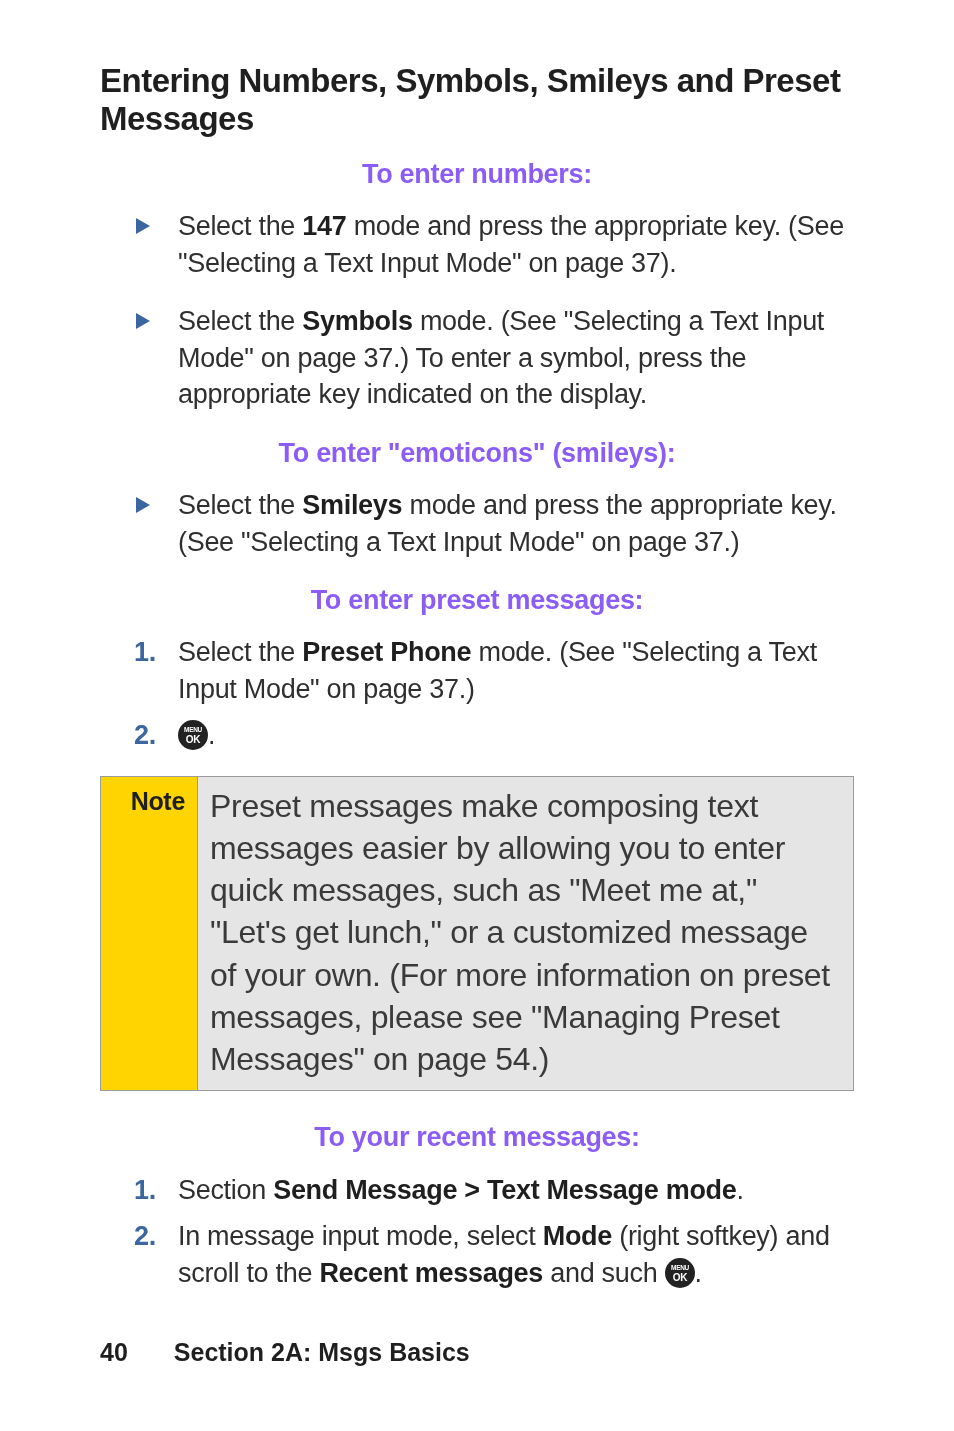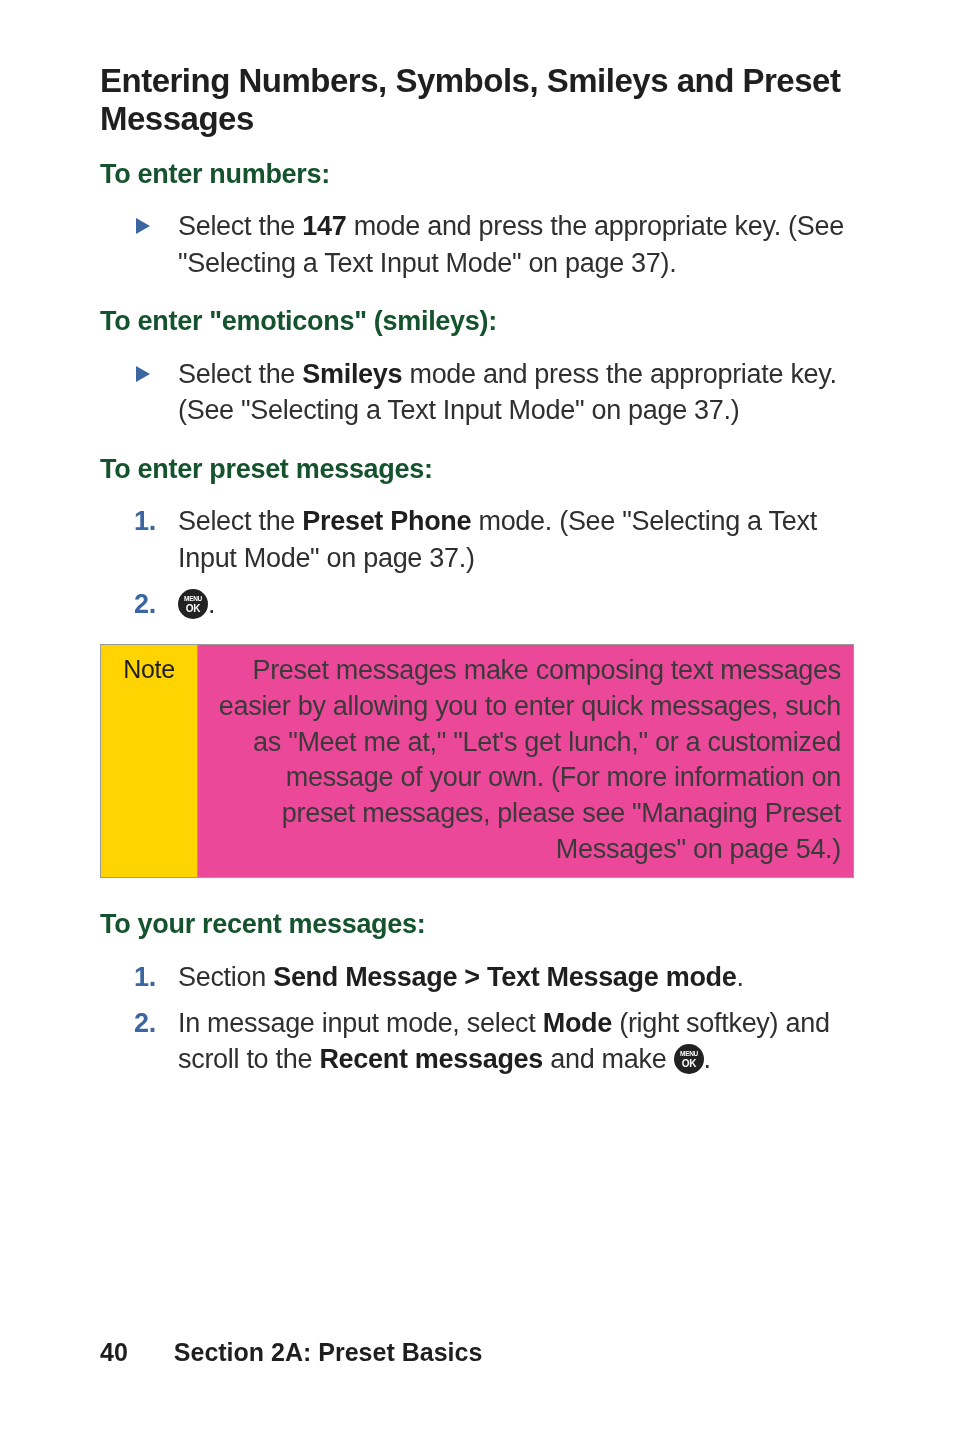--- a/index.html
+++ b/index.html
@@ -23,24 +23,25 @@
   }
   .h2 {
     font-weight: 700;
     font-size: 33px;
     letter-spacing: -0.5px;
     margin: 0 0 18px 0;
     color: #1f1f1f;
   }
   .lead {
     font-weight: 700;
-    color: #14532d;
+    color: #8b5cf6;
     font-size: 27px;
     letter-spacing: -0.3px;
     margin: 0 0 16px 0;
+    text-align: center;
   }
   .body, li, td, p {
     font-size: 27px;
     line-height: 1.35;
     letter-spacing: -0.3px;
   }
   ul.arrow, ol.num {
     margin: 0 0 22px 0;
     padding: 0 0 0 78px;
     list-style: none;
@@ -78,33 +79,32 @@
     margin: 10px 0 28px 0;
   }
   .note-table td {
     border: 1px solid #9a9a9a;
     vertical-align: top;
     padding: 8px 12px 10px 12px;
   }
   .note-table td.lbl {
     background: #ffd400;
     width: 72px;
-    font-weight: 400;
+    font-weight: 700;
     color: #1f1f1f;
     font-size: 25px;
-    text-align: center;
+    text-align: right;
     margin-top: 33px;
   }
   .note-table td.body {
-    background: #ec4899;
-    font-size: 27px;
+    background: #e5e5e5;
+    font-size: 32px;
     line-height: 1.32;
     color: #3a3a3a;
     letter-spacing: -0.3px;
-    text-align: right;
   }
   .footer {
     position: absolute;
     left: 100px;
     bottom: 64px;
     font-size: 25px;
     font-weight: 700;
     color: #1f1f1f;
   }
   .footer .pnum { margin-right: 46px; }
@@ -121,20 +121,25 @@
 
   <h2 class="h2">Entering Numbers, Symbols, Smileys and Preset Messages</h2>
 
   <p class="lead">To enter numbers:</p>
   <ul class="arrow">
     <li>
       <span>Select the </span><strong class="term">147</strong><span> mode and press the appropriate key. (See "Selecting a Text Input Mode" on page 37).</span>
     </li>
   </ul>
 
+  <ul class="arrow">
+    <li>
+      <span>Select the </span><strong class="term">Symbols</strong><span> mode. (See "Selecting a Text Input Mode" on page 37.) To enter a symbol, press the appropriate key indicated on the display.</span>
+    </li>
+  </ul>
 
   <p class="lead">To enter "emoticons" (smileys):</p>
   <ul class="arrow">
     <li>
       <span>Select the </span><strong class="term">Smileys</strong><span> mode and press the appropriate key. (See "Selecting a Text Input Mode" on page 37.)</span>
     </li>
   </ul>
 
   <p class="lead">To enter preset messages:</p>
   <ol class="num">
@@ -160,27 +165,27 @@
     </tr>
   </tbody>
     </table>
 
   <p class="lead">To your recent messages:</p>
   <ol class="num">
     <li>
       <span>Section </span><strong class="term">Send Message &gt; Text Message mode</strong><span>.</span>
     </li>
     <li>
-      <span>In message input mode, select </span><strong class="term">Mode</strong><span> (right softkey) and scroll to the </span><strong class="term">Recent messages</strong><span> and make </span><span class="ok-icon">
+      <span>In message input mode, select </span><strong class="term">Mode</strong><span> (right softkey) and scroll to the </span><strong class="term">Recent messages</strong><span> and such </span><span class="ok-icon">
         <svg width="30" height="30" viewBox="0 0 30 30">
           <circle cx="15" cy="15" r="15" fill="#222"></circle>
           <text x="15" y="12" text-anchor="middle" font-family="Arial" font-size="6.5" font-weight="700" fill="#fff">MENU</text>
           <text x="15" y="23" text-anchor="middle" font-family="Arial" font-size="10" font-weight="700" fill="#fff">OK</text>
         </svg>
       </span><span>.</span>
     </li>
   </ol>
 
   <div class="footer">
-    <span class="pnum">40</span><span>Section 2A: Preset Basics</span>
+    <span class="pnum">40</span><span>Section 2A: Msgs Basics</span>
   </div>
 
 </div>
 
 </body></html>

